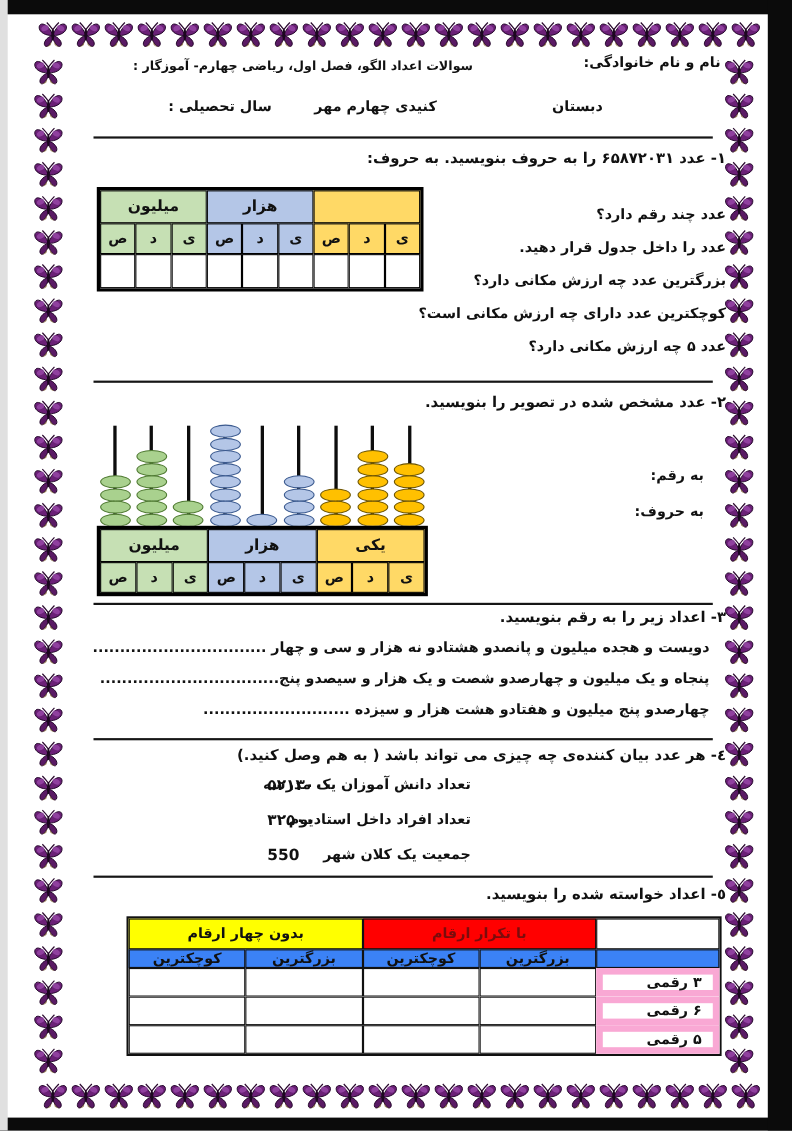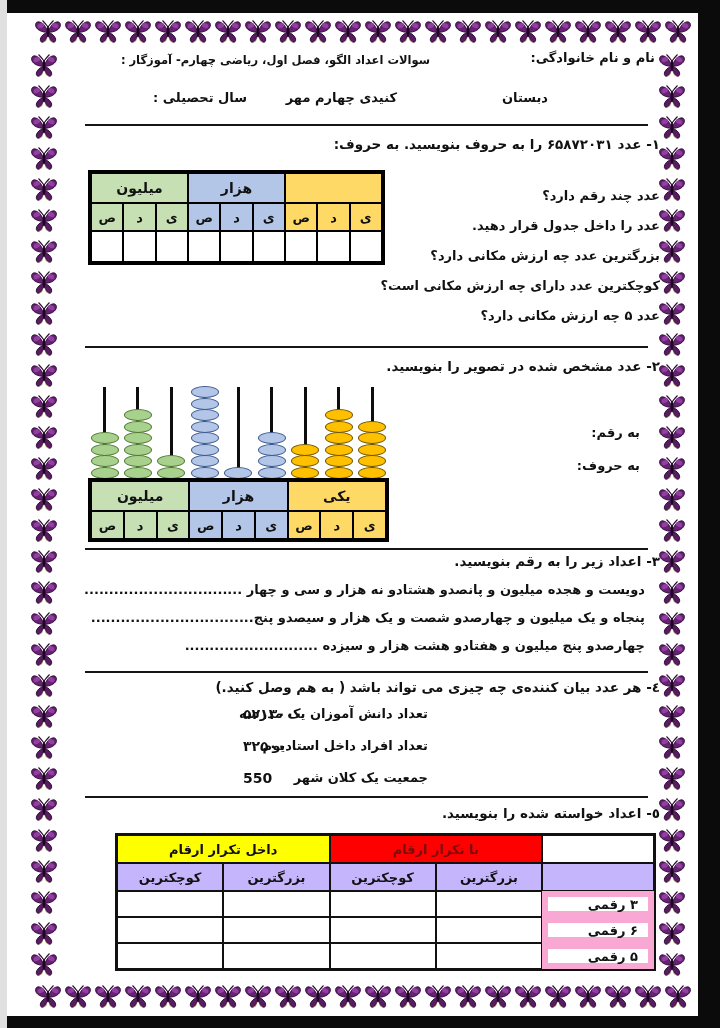--- a/index.html
+++ b/index.html
@@ -35,21 +35,21 @@
 
   #q3-items { position:absolute; right:75px; top:582px; display:flex; flex-direction:column; align-items:flex-end; gap:13px;margin-left:10px; }
 
   #q4-rows { position:absolute; left:85px; top:706px; width:575px; }
   .q4row { position:relative; height:32px; }
   .q4num { position:absolute; left:158px; top:0; font-weight:bold; font-size:14px; color:#111; }
   .q4lab { position:absolute; right:232px; top:0; direction:rtl; font-weight:bold; font-size:13px; color:#111; }
 
   #q5-table { position:absolute; left:115px; top:833px; width:541px; display:grid; grid-template-columns:1fr 1fr 1fr 1fr 112px; border:2px solid #111; background:#fff; }
   .t5-group { height:28px; border:1px solid #111; display:flex; align-items:center; justify-content:center; font-weight:bold; font-size:13px; direction:rtl; color:#111; }
-  .t5-head { height:28px; border:1px solid #111; display:flex; align-items:center; justify-content:center; font-weight:bold; font-size:13px; direction:rtl; color:#111; background:#c4b5fd; }
+  .t5-head { height:17px; border:1px solid #111; display:flex; align-items:center; justify-content:center; font-weight:bold; font-size:13px; direction:rtl; color:#111; background:#3b82f6; }
   .t5-cell { height:26px; border:1px solid #111; background:#fff; }
   .t5-label { height:26px; border:6px solid #f9a8d4; direction:rtl; display:flex; align-items:center; padding-right:10px; font-weight:bold; font-size:13px; color:#111; background:#fff; }
 </style>
 </head>
 <body>
 
 <div class="page">
   <div class="bar top"></div>
   <div class="bar bottom"></div>
   <div class="bar right"></div>
@@ -1649,21 +1649,21 @@
       </div>
       <div class="q4row">
         <span class="q4num">550</span>
         <span class="q4lab">جمعیت یک کلان شهر</span>
       </div>
     </div>
   <div class="sep" style="top:796px"></div>
 
   <div class="t" style="top:805px; right:60px; font-size:13.5px;">٥- اعداد خواسته شده را بنویسید.</div>
   <div id="q5-table">
-      <div class="t5-group" style="background: rgb(255, 255, 0); color: rgb(17, 17, 17); grid-column: span 2;">داخل تکرار ارقام</div>
+      <div class="t5-group" style="background: rgb(255, 255, 0); color: rgb(17, 17, 17); grid-column: span 2;">بدون چهار ارقام</div>
       <div class="t5-group" style="background: rgb(255, 0, 0); color: rgb(122, 12, 12); grid-column: span 2;">با تکرار ارقام</div>
       <div class="t5-group"></div>
       <div class="t5-head">کوچکترین</div>
       <div class="t5-head">بزرگترین</div>
       <div class="t5-head">کوچکترین</div>
       <div class="t5-head">بزرگترین</div>
       <div class="t5-head"></div>
       <div class="t5-cell"></div>
       <div class="t5-cell"></div>
       <div class="t5-cell"></div>

